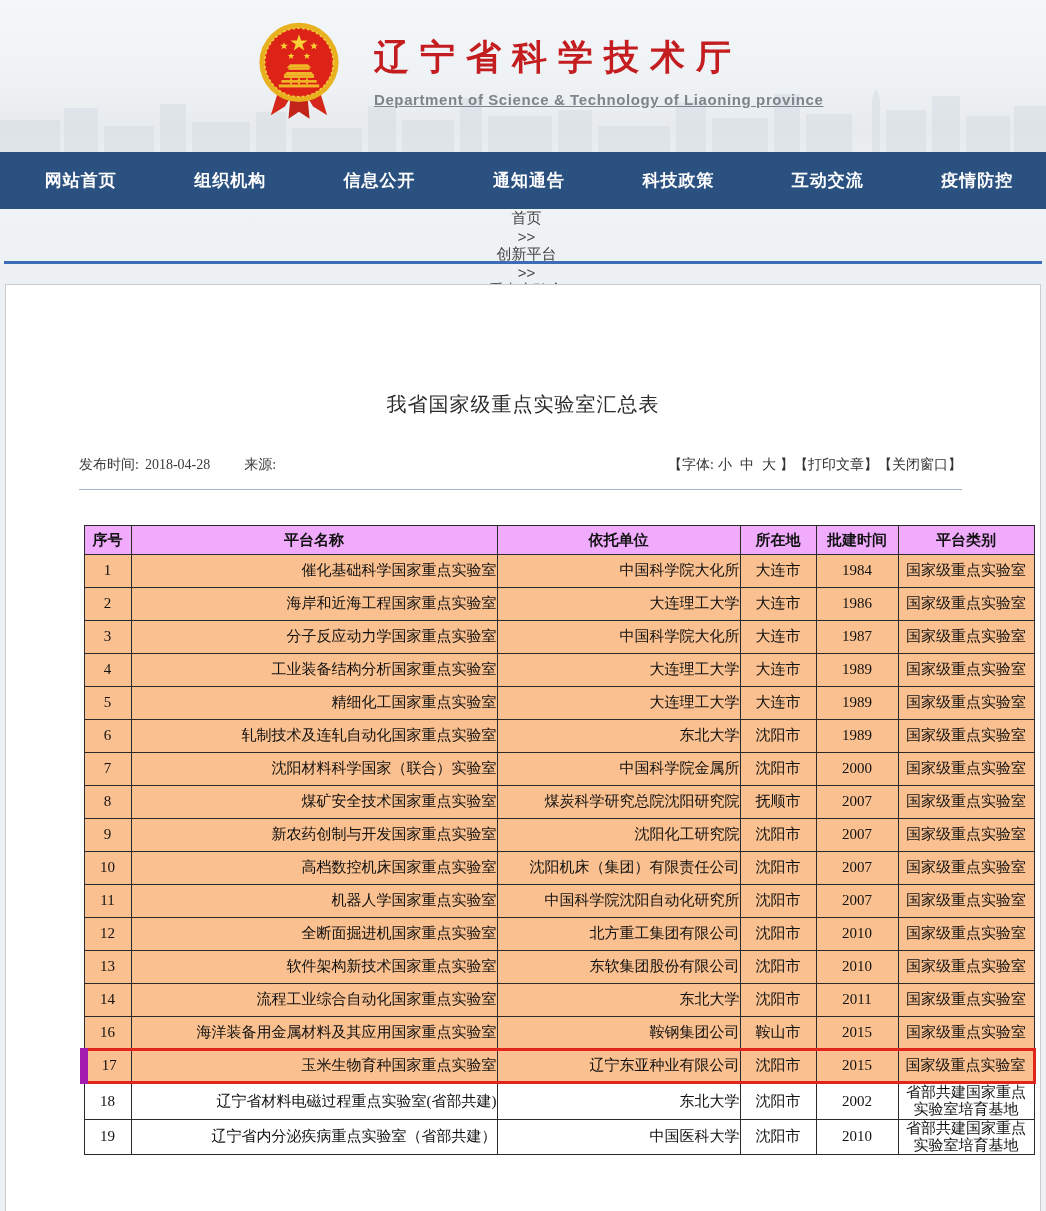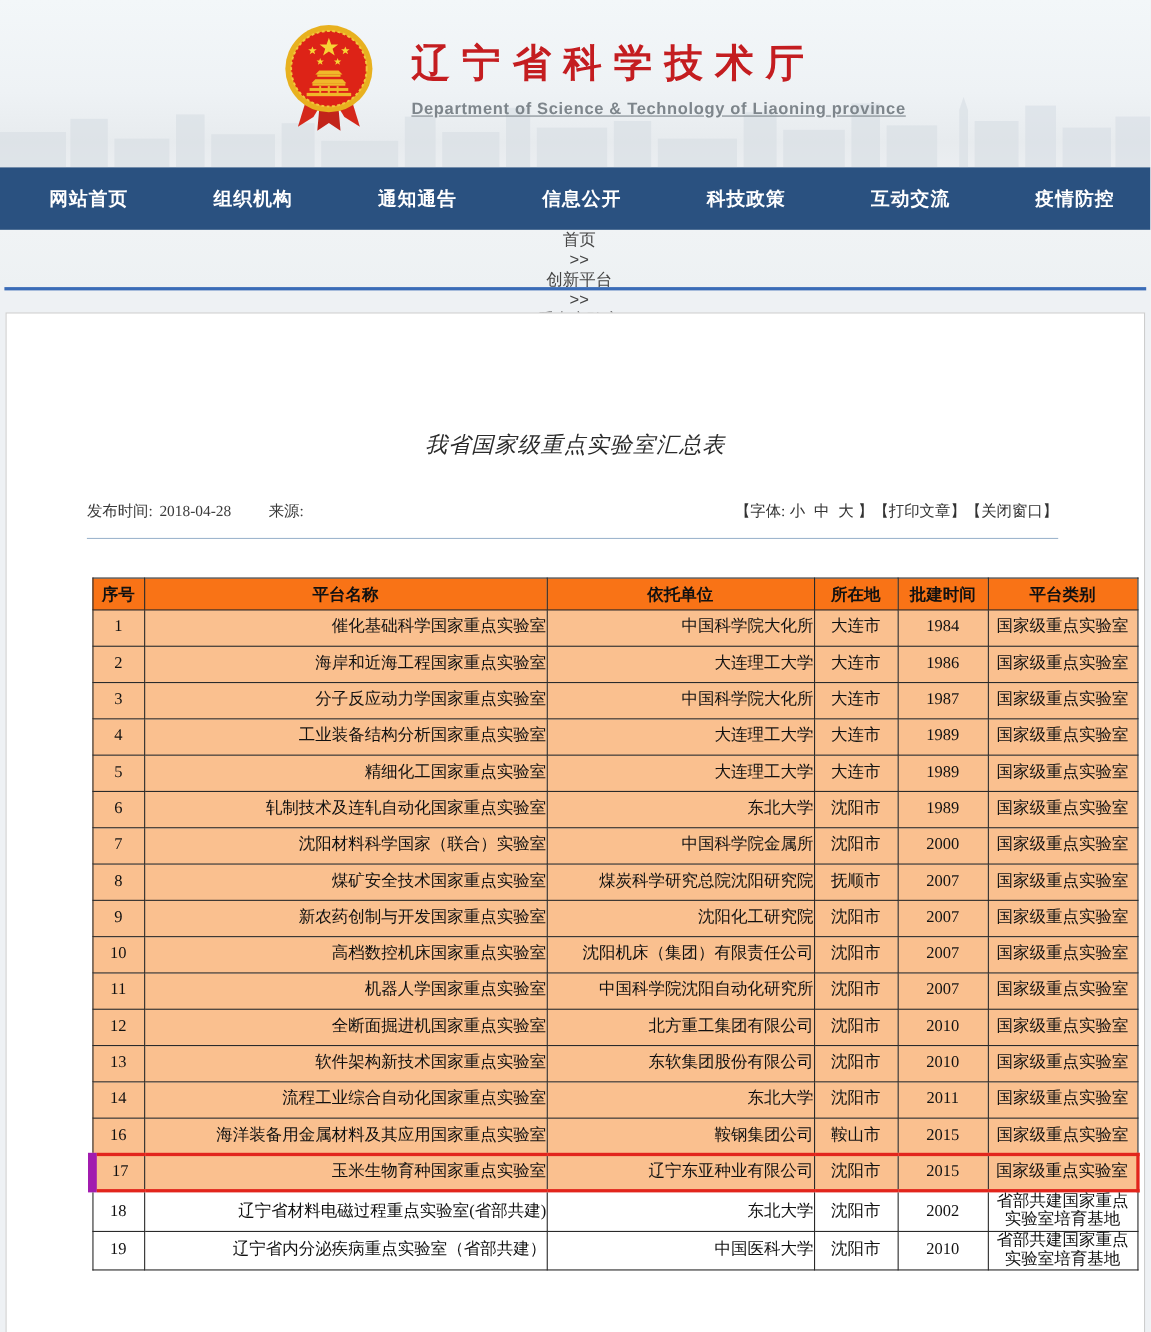--- a/index.html
+++ b/index.html
@@ -28,36 +28,36 @@
   .crumb-bar { height:52px; display:flex; align-items:center; padding-left:7px;
     font-size:15px; color:#454545;
     background:linear-gradient(180deg,#f0f3f5 0%,#edf1f3 100%);flex-direction:column; }
   .crumb-bar a { color:#454545; text-decoration:none; cursor:pointer; }
   .divider-blue { height:3px; background:#3a6cb7; margin:0 4px; }
 
   
   .content-box { margin:20px 5px 0 5px; height:928px; background:#ffffff;
     border:1px solid #cdcdcd; position:relative; overflow:hidden; }
   .article-title { margin-top:106px; text-align:center; font-size:20px; color:#2b2b2b;
-    font-family:"Liberation Serif", serif; letter-spacing:1px;font-style:italic; }
+    font-family:"Liberation Serif", serif; letter-spacing:1px; }
   .meta-row { margin:38px 78px 0 73px; display:flex; justify-content:space-between;
     align-items:flex-end; padding-bottom:15px; border-bottom:1px solid #9fb6ce;
     font-size:14px; color:#3a3a3a; font-family:"Liberation Serif", serif; }
   .meta-left span { margin-right:6px; }
   .meta-date { margin-right:34px !important; }
   .meta-toolbar a { color:#333; text-decoration:none; cursor:pointer; }
   .meta-toolbar span { color:#333; }
   .fs-link { margin:0 4px; }
 
   
   table.labs { margin:35px 0 0 74px; width:950px; border-collapse:collapse;
     font-family:"Liberation Serif", serif; table-layout:fixed; }
   table.labs th, table.labs td { border:1px solid #2a2a2a; color:#111; font-size:15px;
     text-align:center; vertical-align:middle; }
-  table.labs th { height:29px; font-weight:bold; background:#f97316; }
+  table.labs th { height:29px; font-weight:bold; background:#f0abfc; }
   table.labs td { height:33px; background:#fac08f; line-height:1.15; }
   table.labs td.left { text-align:right; padding-left:19px; }
   table.labs td:last-child { padding:0 6px; }
   table.labs tr.plain td { background:#ffffff; }
   table.labs tr.hl td { border-top:3px solid #e2251c; border-bottom:3px solid #e2251c; }
   table.labs tr.hl td:first-child { border-left:8px solid #a21caf; }
   table.labs tr.hl td:last-child { border-right:3px solid #e2251c; }
 </style>
 </head>
 <body>
@@ -123,22 +123,22 @@
 
     <div class="titles">
       <div class="site-title">辽宁省科学技术厅</div>
       <div class="site-subtitle">Department of Science &amp; Technology of Liaoning province</div>
     </div>
   </div>
 
   <div class="main-nav">
     <a class="nav-item">网站首页</a>
     <a class="nav-item">组织机构</a>
+    <a class="nav-item">信息公开</a>
     <a class="nav-item">通知通告</a>
-    <a class="nav-item">信息公开</a>
     <a class="nav-item">科技政策</a>
     <a class="nav-item">互动交流</a>
     <a class="nav-item">疫情防控</a>
   </div>
 
   <div class="crumb-bar">
     <a>首页</a>
       <span>&gt;&gt;</span>
       <a>创新平台</a>
       <span>&gt;&gt;</span>

